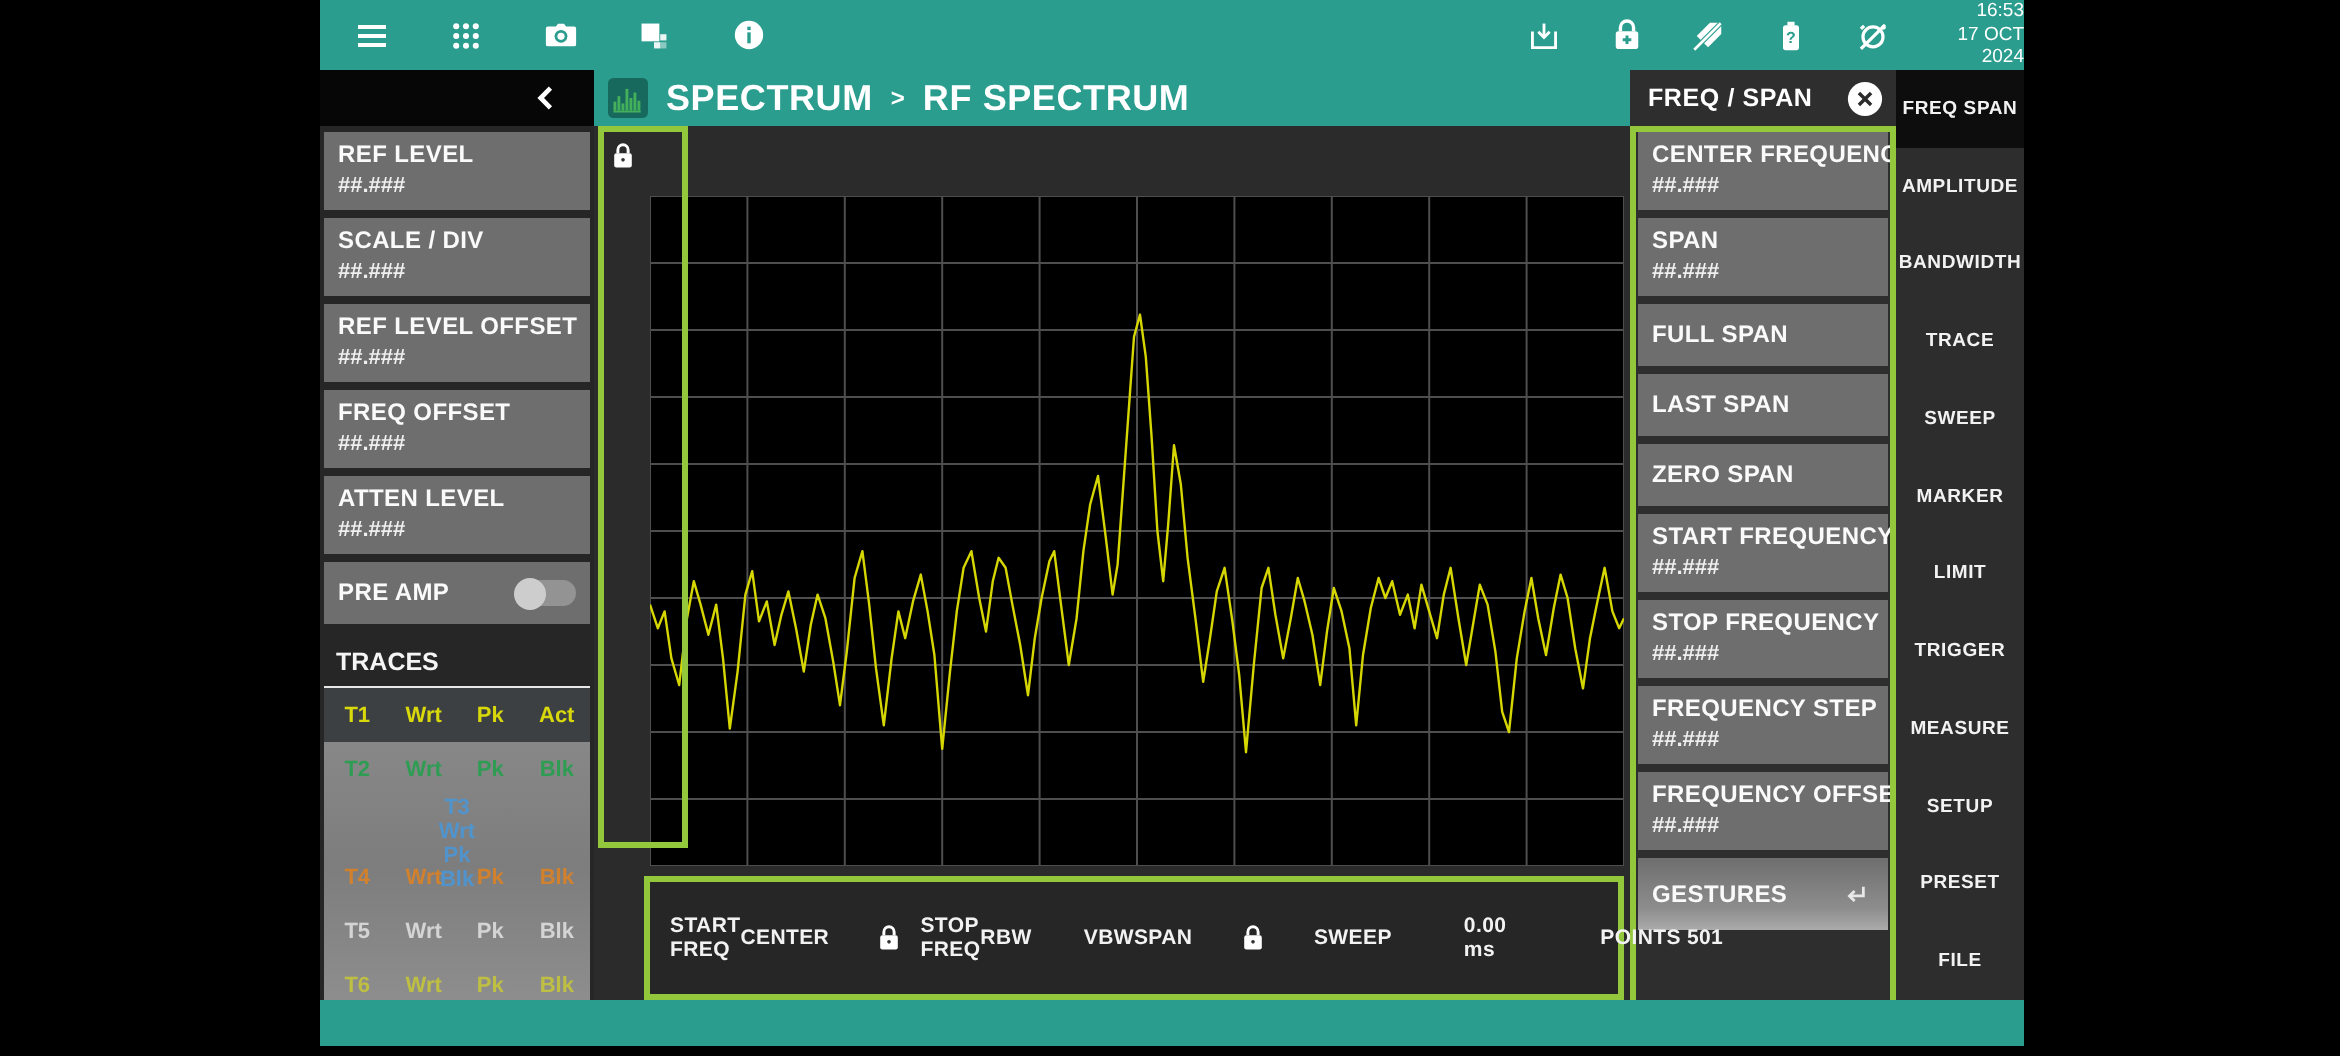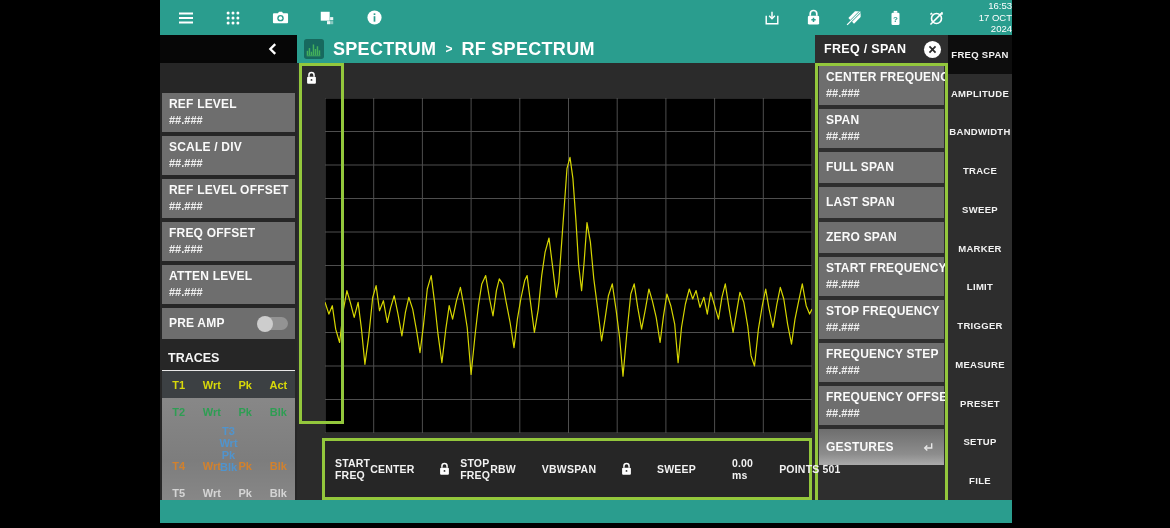--- a/index.html
+++ b/index.html
@@ -24,38 +24,38 @@
   .axis-lock{position:absolute;left:9px;top:8px;z-index:7;}
   .gridsvg{position:absolute;left:28px;top:35px;z-index:1;}
   
   .statusbar{position:absolute;left:25px;top:375px;width:490px;height:62px;border:3px solid var(--hl);
     box-sizing:border-box;background:#262626;z-index:8;display:flex;flex-direction:row;justify-content:space-around;
     padding:2px 10px;color:#f2f2f2;font-size:10.5px;font-weight:600;letter-spacing:.2px;}
   .sb-row{display:flex;align-items:center;}
   .sb-side{flex:1;display:flex;align-items:center;gap:26px;}
   .sb-side.right{}
   .sb-center{display:flex;align-items:center;gap:20px;width:90px;}
-  .sb-points{display:flex;align-items:center;gap:3px;}
+  .sb-points{display:flex;align-items:center;gap:3px;margin-left:21px;}
   .sb-gap14{margin-left:10px;}
   
   .freqpanel{position:absolute;right:64px;top:35px;width:133px;bottom:0;background:#2e2e2e;border-radius:13px;}
   .panel-head{height:28px;display:flex;align-items:center;justify-content:space-between;padding:0 6px 0 9px;}
   .panel-title{color:#fff;font-size:12.5px;font-weight:600;letter-spacing:.3px;}
   .panel-close{cursor:pointer;display:flex;align-items:center;}
   .panel-body{position:absolute;left:0;right:0;top:28px;bottom:0;border:3px solid var(--hl);box-sizing:border-box;
     background:#2e2e2e;overflow:hidden;}
   
   .btn{background:#6e6e6e;margin:0 1px 4px 1px;color:#fafafa;padding:4px 7px 5px 7px;cursor:pointer;}
   .btn .lbl{font-size:12px;font-weight:600;letter-spacing:.2px;line-height:15px;white-space:nowrap;}
   .btn .val{font-size:11px;font-weight:700;color:#efefef;line-height:13px;margin-top:2px;}
   .btn.one{padding-top:8px;padding-bottom:8px;}
   .btn.gestures{background:linear-gradient(180deg,#6e6e6e 0%,#8d8d8d 70%,#ababab 100%);
     display:flex;align-items:center;justify-content:space-between;}
   .sidebar .btn{margin:0 2px 4px 2px;}
-  .sidebar-content{padding-top:3px;margin-top:27px;}
+  .sidebar-content{padding-top:3px;}
   .panel-body .btn:first-child{margin-top:0;}
   .preamp{display:flex;align-items:center;justify-content:space-between;}
   .toggle{width:30px;height:13px;border-radius:7px;background:#939393;position:relative;cursor:pointer;}
   .knob{position:absolute;left:-1px;top:-1.5px;width:16px;height:16px;border-radius:50%;background:#cdcdcd;}
   
   .traces-title{color:#f5f5f5;font-size:12.5px;font-weight:600;padding:8px 8px 5px 8px;}
   .tracetable{margin:0 2px;background:linear-gradient(180deg,#8c8c8c 0%,#7d7d7d 55%,#8f8f8f 100%);
     border-top:1px solid #e8e8e8;}
   .trow{display:flex;align-items:center;height:27px;font-size:11px;font-weight:700;cursor:pointer;}
   .trow span{flex:1;text-align:center;}
@@ -399,19 +399,19 @@
   <div class="menucol">
       <div class="menu-item active">FREQ SPAN</div>
       <div class="menu-item">AMPLITUDE</div>
       <div class="menu-item">BANDWIDTH</div>
       <div class="menu-item">TRACE</div>
       <div class="menu-item">SWEEP</div>
       <div class="menu-item">MARKER</div>
       <div class="menu-item">LIMIT</div>
       <div class="menu-item">TRIGGER</div>
       <div class="menu-item">MEASURE</div>
+      <div class="menu-item">SETUP</div>
       <div class="menu-item">PRESET</div>
-      <div class="menu-item">SETUP</div>
       <div class="menu-item">FILE</div>
     </div>
 
   <div class="bottomstrip"></div>
 </div>
 
 </body></html>

